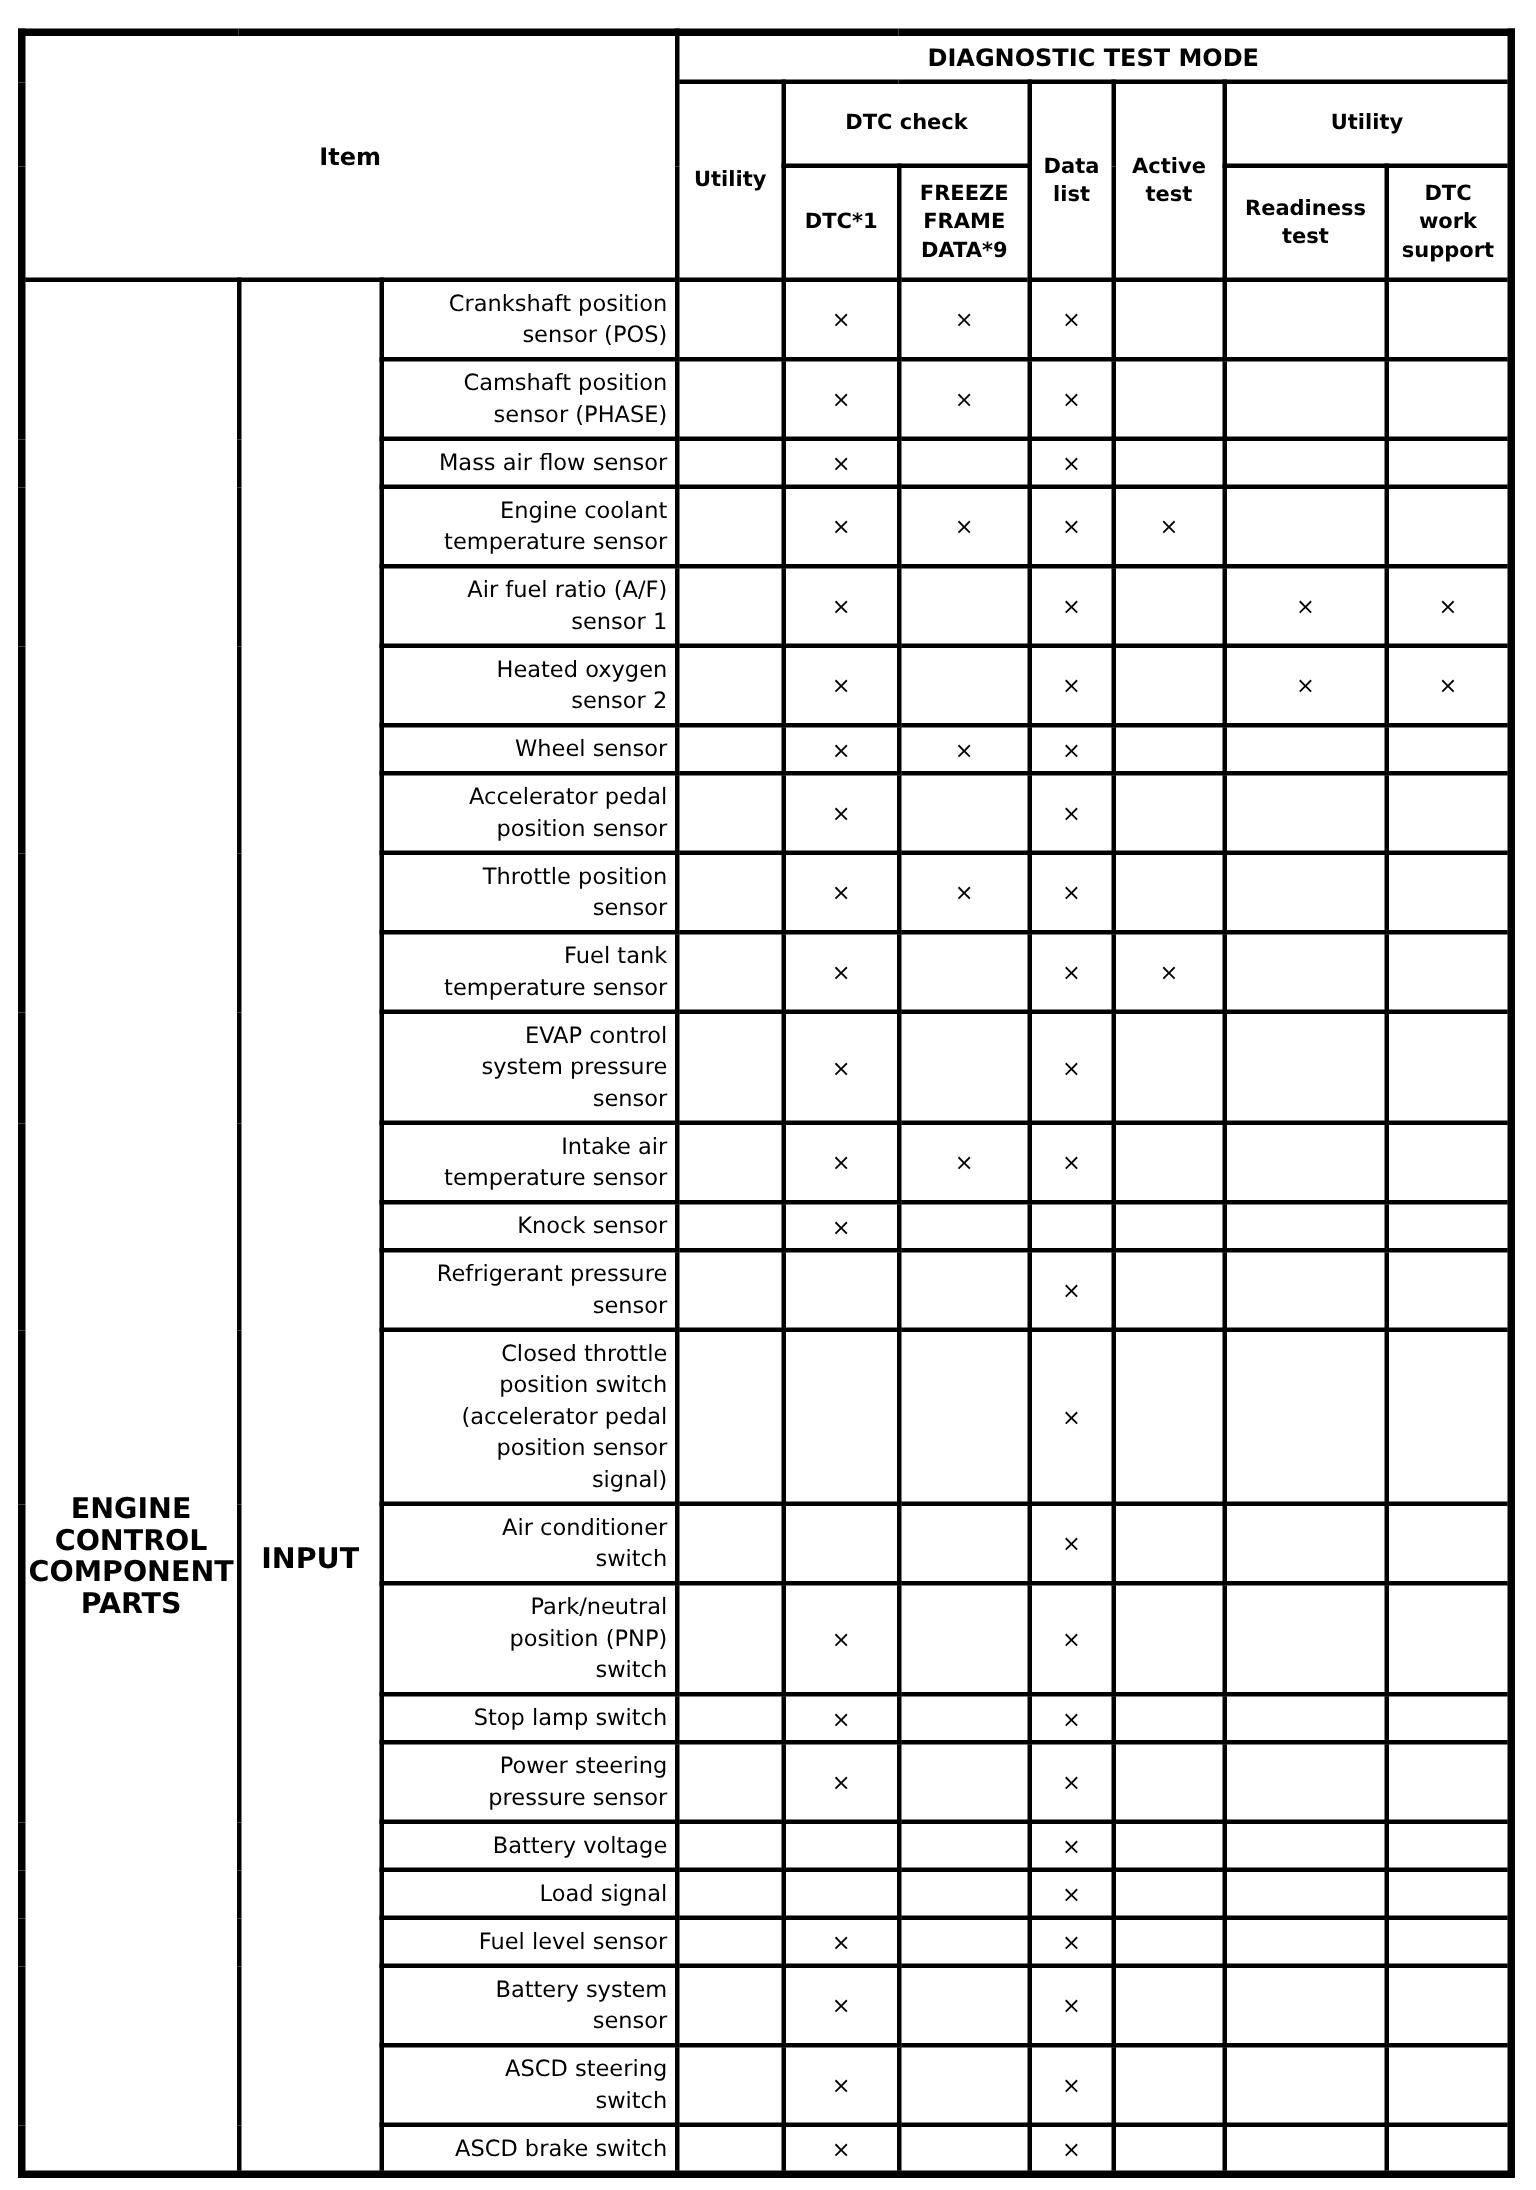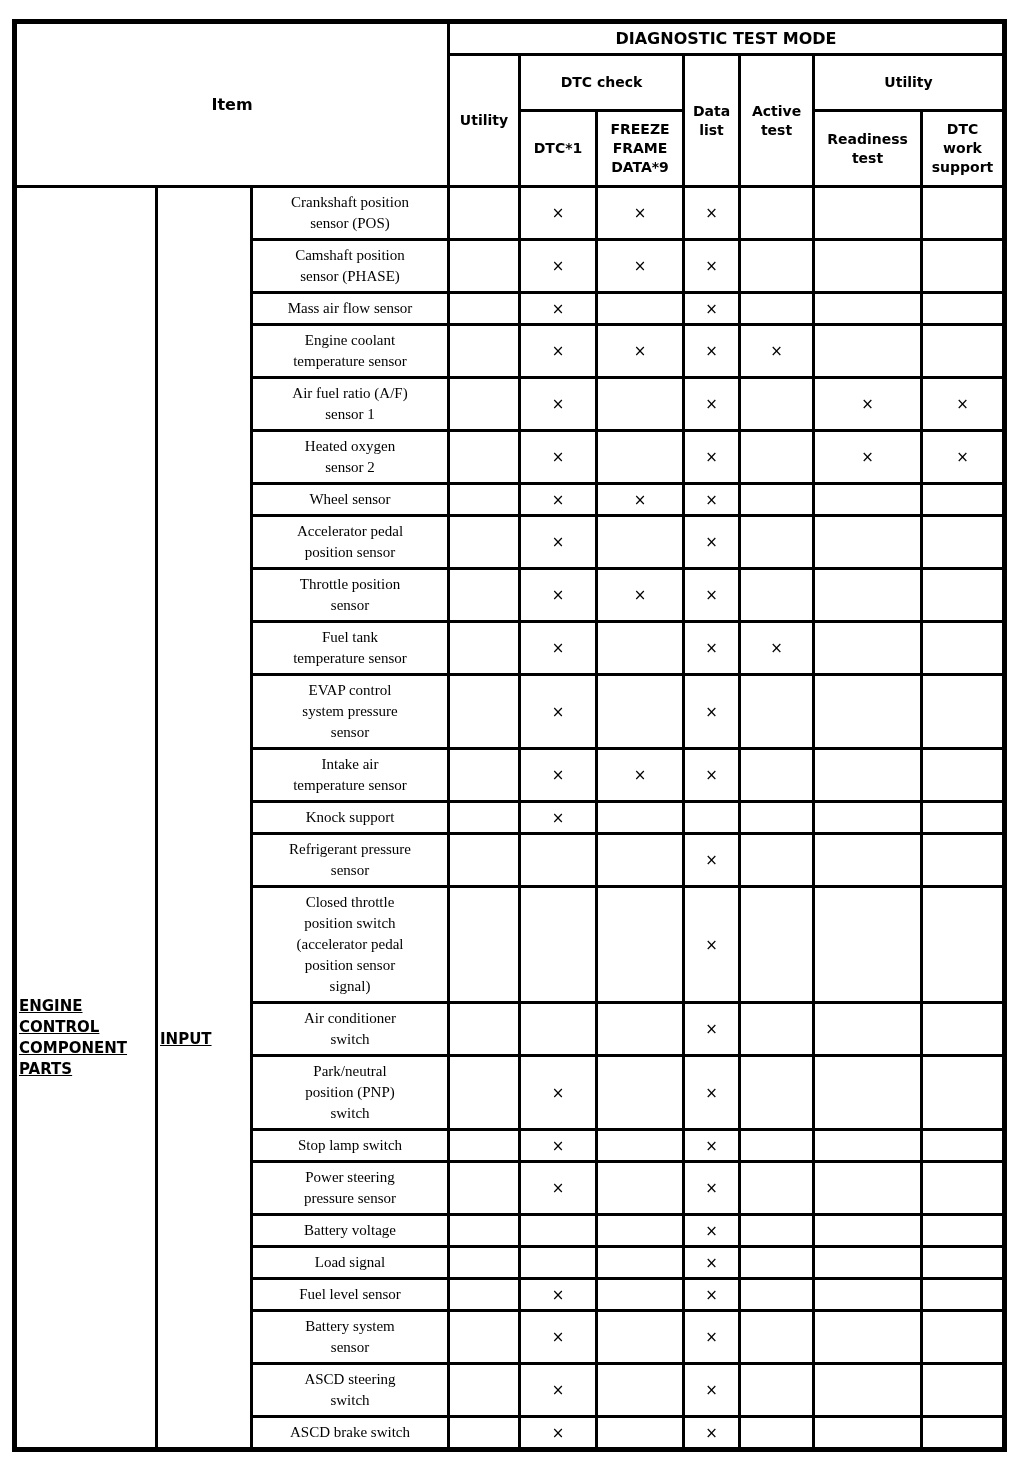--- a/index.html
+++ b/index.html
@@ -34,41 +34,39 @@
     font-size: 14px;
     line-height: 19px;
     white-space: pre-line;
     padding: 1px 2px;
   }
   .hcell.big { font-size: 16px; margin-top: 39px; }
   
   .label-cell {
     font-size: 15px;
     line-height: 21px;
-    text-align: center;
+    text-align: right;
     vertical-align: middle;
     padding: 4px 5px;
     white-space: pre-line;
-    font-family: Liberation Serif, serif;
   }
   .mark-cell {
     font-size: 15px;
     text-align: center;
     vertical-align: middle;
     padding: 2px;
   }
   .group-cell, .io-cell {
     font-weight: bold;
-    font-size: 15px;
+    font-size: 19px;
     line-height: 21px;
-    text-align: left;
+    text-align: center;
     vertical-align: top;
     white-space: pre-line;
     padding: 2px;
-    text-decoration: underline;
   }
   .group-cell { padding-top: 808px; }
   .io-cell    { padding-top: 841px; }
 </style>
 </head>
 <body>
 
 <div class="page">
   <table class="diag">
     <colgroup>
@@ -240,21 +238,21 @@
 temperature sensor</td>
           <td class="mark-cell"></td>
           <td class="mark-cell">×</td>
           <td class="mark-cell">×</td>
           <td class="mark-cell">×</td>
           <td class="mark-cell"></td>
           <td class="mark-cell"></td>
           <td class="mark-cell"></td>
         </tr>
         <tr>
-          <td class="label-cell">Knock support</td>
+          <td class="label-cell">Knock sensor</td>
           <td class="mark-cell"></td>
           <td class="mark-cell">×</td>
           <td class="mark-cell"></td>
           <td class="mark-cell"></td>
           <td class="mark-cell"></td>
           <td class="mark-cell"></td>
           <td class="mark-cell"></td>
         </tr>
         <tr>
           <td class="label-cell">Refrigerant pressure

